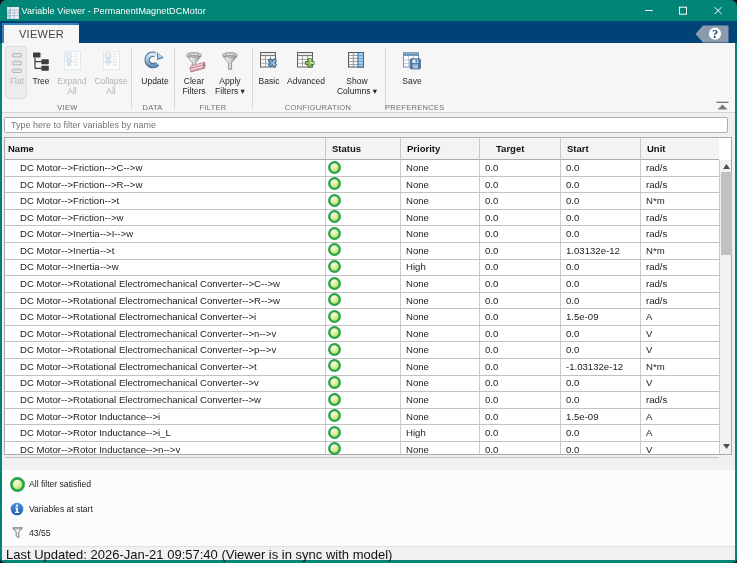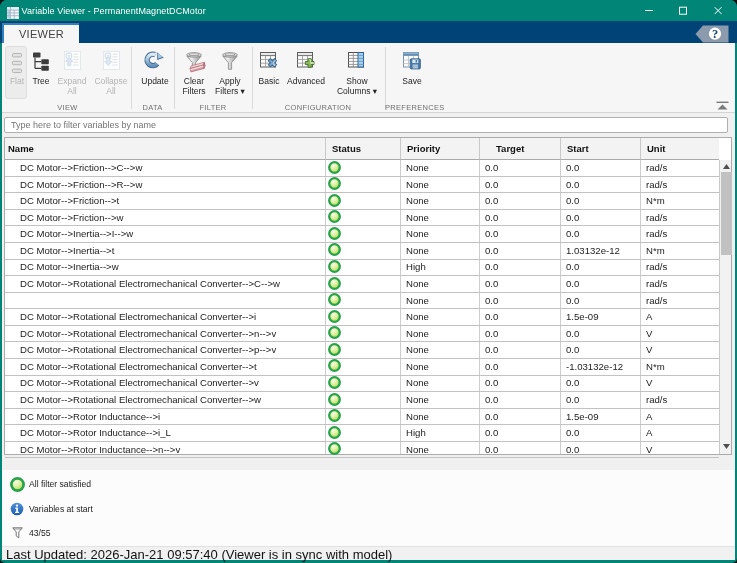--- a/index.html
+++ b/index.html
@@ -411,20 +411,21 @@
               </defs>
               <circle cx="6.5" cy="6.5" r="5.3" fill="url(#gg13)" stroke="#28a24b" stroke-width="2.3"></circle>
             </svg></span>
 <span class="cell" style="left:401px;width:70px">None</span>
 <span class="cell" style="left:480px;width:70px">0.0</span>
 <span class="cell" style="left:561px;width:72px">0.0</span>
 <span class="cell" style="left:641px;width:70px">rad/s</span>
 </div>
 <div class="rline" style="top:153.66px"></div>
 <div class="vrow" style="left:0;top:154.6px;width:714px">
+<span class="cell" style="left:15px;width:310px">DC Motor--&gt;Rotational Electromechanical Converter--&gt;R--&gt;w</span>
 <span class="cell" style="left:322.8px;top:0.5px"><svg width="13" height="13" viewBox="0 0 13 13">
               <defs>
                 <radialGradient id="gg13" cx="38%" cy="30%" r="75%">
                   <stop offset="0%" stop-color="#f8fce4"></stop>
                   <stop offset="42%" stop-color="#e3f2a9"></stop>
                   <stop offset="100%" stop-color="#abdb48"></stop>
                 </radialGradient>
               </defs>
               <circle cx="6.5" cy="6.5" r="5.3" fill="url(#gg13)" stroke="#28a24b" stroke-width="2.3"></circle>
             </svg></span>

